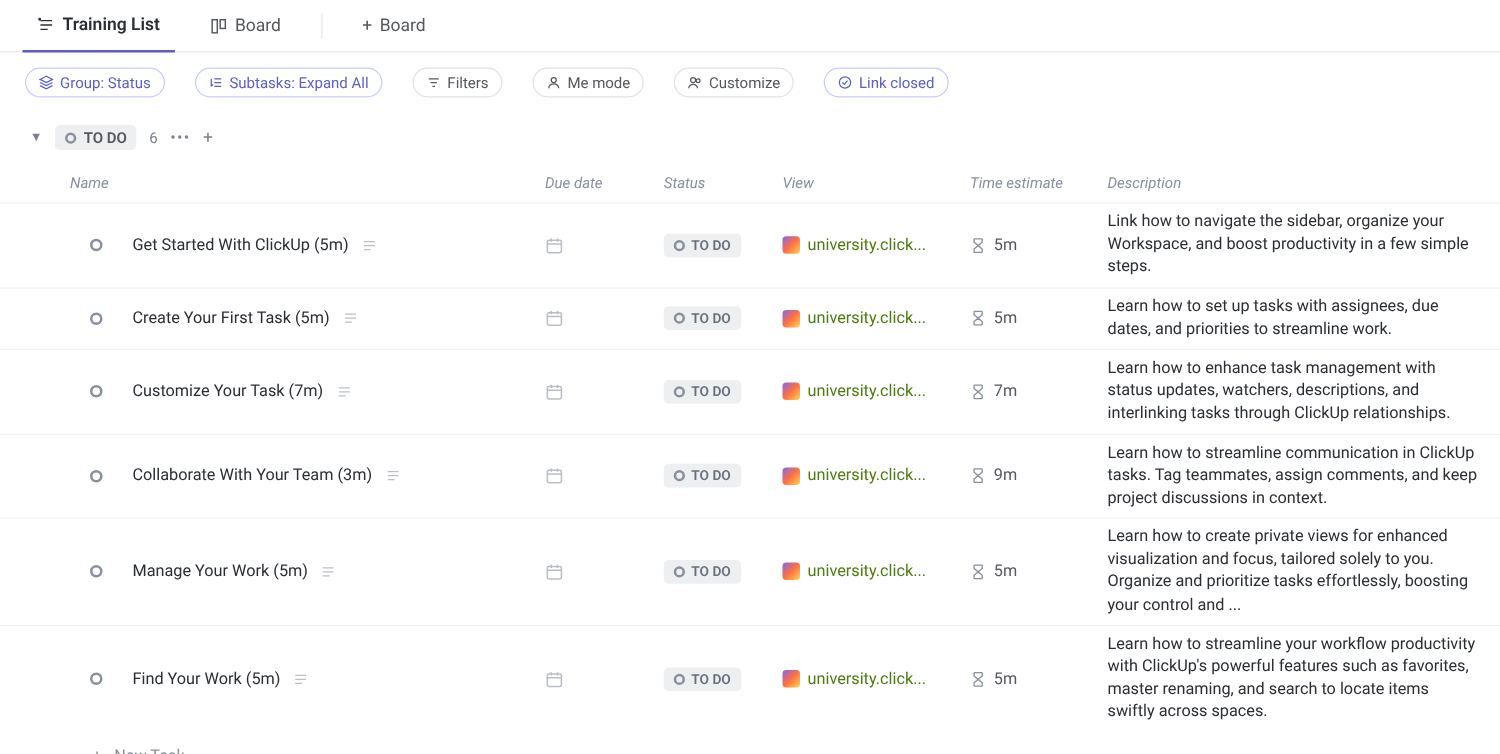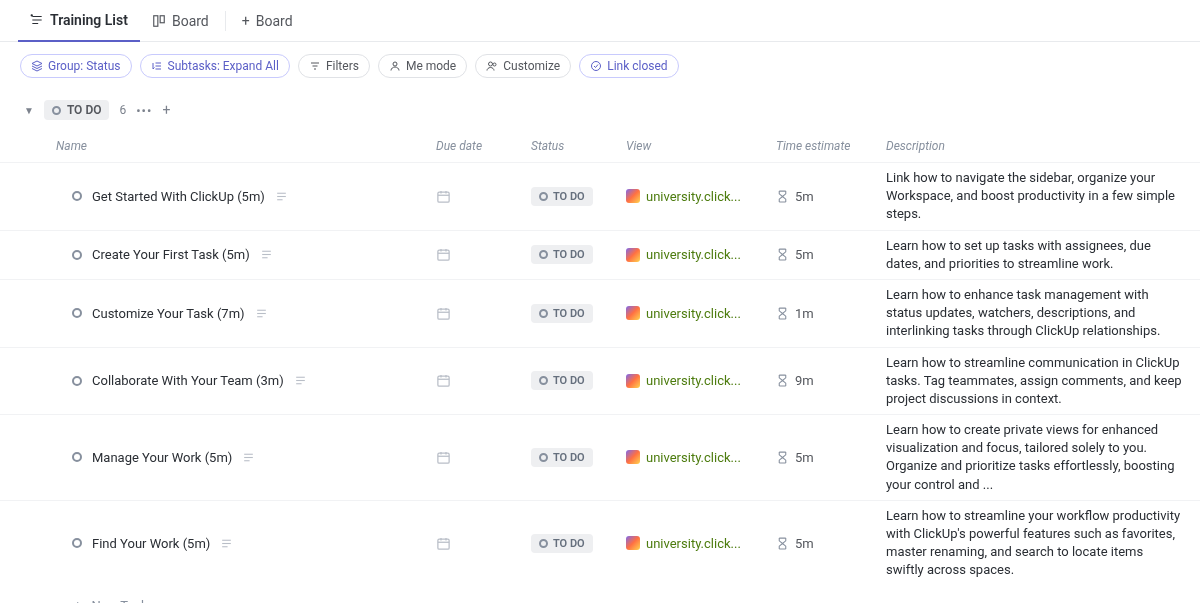--- a/index.html
+++ b/index.html
@@ -1,38 +1,38 @@
 <!DOCTYPE html>
 <html><head>
 <meta charset="utf-8">
 <style>
 * { margin: 0; padding: 0; box-sizing: border-box; }
 body { font-family: -apple-system, BlinkMacSystemFont, "Segoe UI", Roboto, sans-serif; font-size: 13px; color: #2a2e34; background: #fff; width: 1200px; }
-.tabs { display: flex; align-items: center; padding: 0 18px; border-bottom: 1px solid #e8eaed; height: 42px; gap: 0; }
+.tabs { display: flex; align-items: center; padding: 0 18px; border-bottom: 1px solid #e8eaed; height: 42px; gap: 16px; }
 .tab { display: flex; align-items: center; gap: 6px; padding: 0 12px; height: 42px; color: #54575d; cursor: pointer; font-size: 14px; }
 .tab.active { color: #2a2e34; font-weight: 600; border-bottom: 2px solid #5b5fc7; margin-bottom: -1px; }
 .tab-divider { width: 1px; height: 20px; background: #e8eaed; margin: 0 4px; }
-.filters { display: flex; align-items: center; gap: 8px; padding: 12px 20px; }
+.filters { display: flex; align-items: center; gap: 24px; padding: 12px 20px; }
 .pill { display: inline-flex; align-items: center; gap: 5px; padding: 4px 10px; border: 1px solid #e0e2e6; border-radius: 14px; font-size: 12px; color: #54575d; cursor: pointer; background: #fff; }
 .pill.blue { color: #5b5fc7; border-color: #c8cafd; }
 .group-row { display: flex; align-items: center; gap: 10px; padding: 10px 24px; }
 .chevron { color: #7c828d; cursor: pointer; font-size: 10px; }
 .group-badge { display: inline-flex; align-items: center; gap: 6px; background: #eeeff1; padding: 3px 8px; border-radius: 4px; font-size: 12px; font-weight: 600; color: #54575d; }
 .status-dot { width: 9px; height: 9px; border: 2px solid #87909e; border-radius: 50%; display: inline-block; }
 .group-count { color: #7c828d; font-size: 12px; }
 .dots { color: #7c828d; cursor: pointer; letter-spacing: 1px; }
 .plus-small { color: #7c828d; cursor: pointer; font-size: 14px; }
 .table { width: 100%; }
 .thead, .row { display: grid; grid-template-columns: 380px 95px 95px 150px 110px 1fr; align-items: center; padding: 0 10px 0 50px; }
 .thead { height: 32px; color: #87909e; font-size: 12px; }
 .thead > div { padding: 0 6px; font-style: italic; }
 .row { min-height: 46px; border-top: 1px solid #f1f2f4; font-size: 13px; }
 .name-cell { display: flex; align-items: center; gap: 10px; padding-left: 22px; }
 .task-status-dot { width: 10px; height: 10px; border: 2px solid #87909e; border-radius: 50%; cursor: pointer; flex-shrink: 0; }
-.task-name { color: #2a2e34; }
+.task-name { color: #2a2e34; margin-left: 14px; }
 .desc-ic { color: #b9bec7; font-size: 13px; }
 .cell { display: flex; align-items: center; gap: 6px; color: #54575d; padding: 0 6px; }
 .cal-ic { color: #b9bec7; cursor: pointer; }
 .status-pill { display: inline-flex; align-items: center; gap: 5px; background: #eeeff1; padding: 3px 8px; border-radius: 4px; font-size: 11px; font-weight: 600; color: #656f7d; }
 .link-ic { width: 14px; height: 14px; border-radius: 3px; background: linear-gradient(135deg, #7b68ee, #ff7043, #ffd54f); flex-shrink: 0; }
 .link-text { color: #4d7c0f; }
 .hourglass { color: #87909e; }
 .desc-cell { color: #2a2e34; line-height: 1.4; padding: 6px 6px; font-size: 13px; }
 .new-task { display: flex; align-items: center; gap: 10px; padding: 12px 50px 12px 74px; color: #87909e; font-size: 13px; cursor: pointer; }
 svg { display: block; }
@@ -261,21 +261,21 @@
     <div class="cell">
       <span class="link-ic"></span>
       <span class="link-text">university.click...</span>
     </div>
     <div class="cell">
       <span class="hourglass">
             <svg width="13" height="13" viewBox="0 0 24 24" fill="none" stroke="currentColor" stroke-width="2">
               <path d="M6 2h12M6 22h12M6 2v5l6 5 6-5V2M6 22v-5l6-5 6 5v5"></path>
             </svg>
           </span>
-      <span>1m</span>
+      <span>7m</span>
     </div>
     <div class="desc-cell">Learn how to enhance task management with status updates, watchers, descriptions, and interlinking tasks through ClickUp relationships.</div>
   </div>
       <div class="row">
     <div class="name-cell">
       <span class="task-status-dot"></span>
       <span class="task-name">Collaborate With Your Team (3m)</span>
       <span class="desc-ic">
             <svg width="13" height="13" viewBox="0 0 24 24" fill="none" stroke="currentColor" stroke-width="2">
               <line x1="4" y1="6" x2="20" y2="6"></line>

